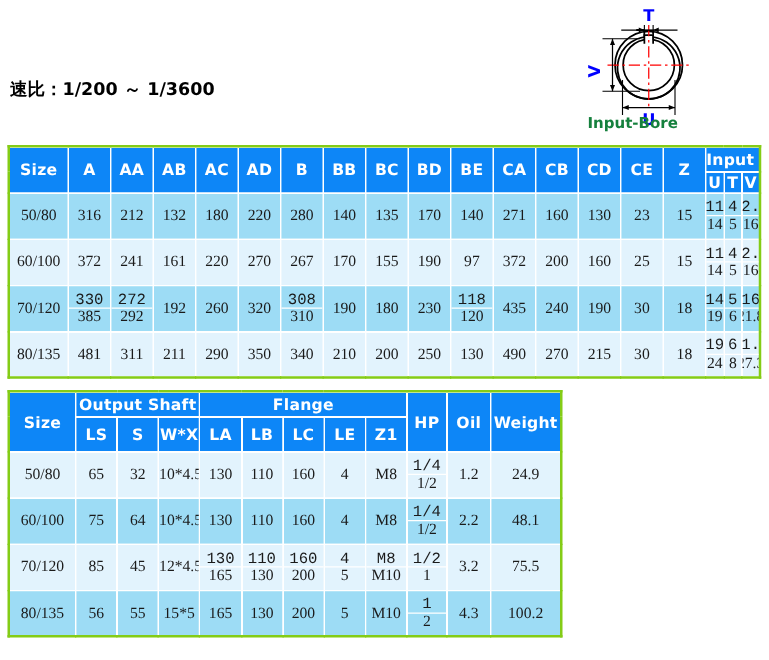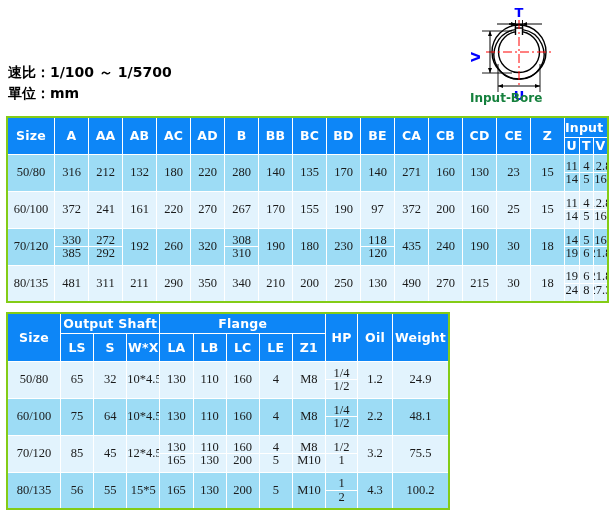--- a/index.html
+++ b/index.html
@@ -90,20 +90,21 @@
   }
   .stack > span {
     flex: 1 1 50%;
     display: flex;
     align-items: center;
     justify-content: center;
     line-height: 1;
   }
   .stack > span:first-child {
     border-bottom: 1px solid #ffffff;
+    font-family: Liberation Mono, monospace;
   }
   td.stacked { padding: 0; height: 100%; }
 
   
   #table-main { left: 6px; top: 116px; width: 603px; }
   #table-main th.h-size { width: 46px; }
   #table-main th.h-col  { width: 33px; }
   #table-main th.h-z    { width: 33px; }
   #table-main th.h-bore { width: 38px; }
   #table-main tr.datarow { height: 37px; }
@@ -113,22 +114,21 @@
   
   #table-shaft { left: 6px; top: 312px; width: 444px; }
   #table-shaft tr.datarow { height: 37px; }
   #table-shaft tr.hrow1 { height: 20px; }
   #table-shaft tr.hrow2 { height: 28px; }
 </style>
 </head>
 <body>
 
 <div id="title-block">
-  <span class="tline">速比：1/100 ～ 1/5700</span>
-  <span class="tline">單位：mm</span>
+  <span class="tline">速比：1/200 ～ 1/3600</span>
 </div>
 
 <div id="bore-diagram">
   <svg width="150" height="112" viewBox="0 0 150 112" xmlns="http://www.w3.org/2000/svg">
 
     <circle cx="57" cy="50" r="27" fill="none" stroke="#000000" stroke-width="1.4"></circle>
 
     <path d="M 53.5,25.6
              A 25 25 0 1 0 60.5,25.6
              L 60.5,20.5 L 53.5,20.5 Z" fill="none" stroke="#000000" stroke-width="1.4" transform="translate(0,2) scale(1,1)" style="transform-origin:57px 50px"></path>

